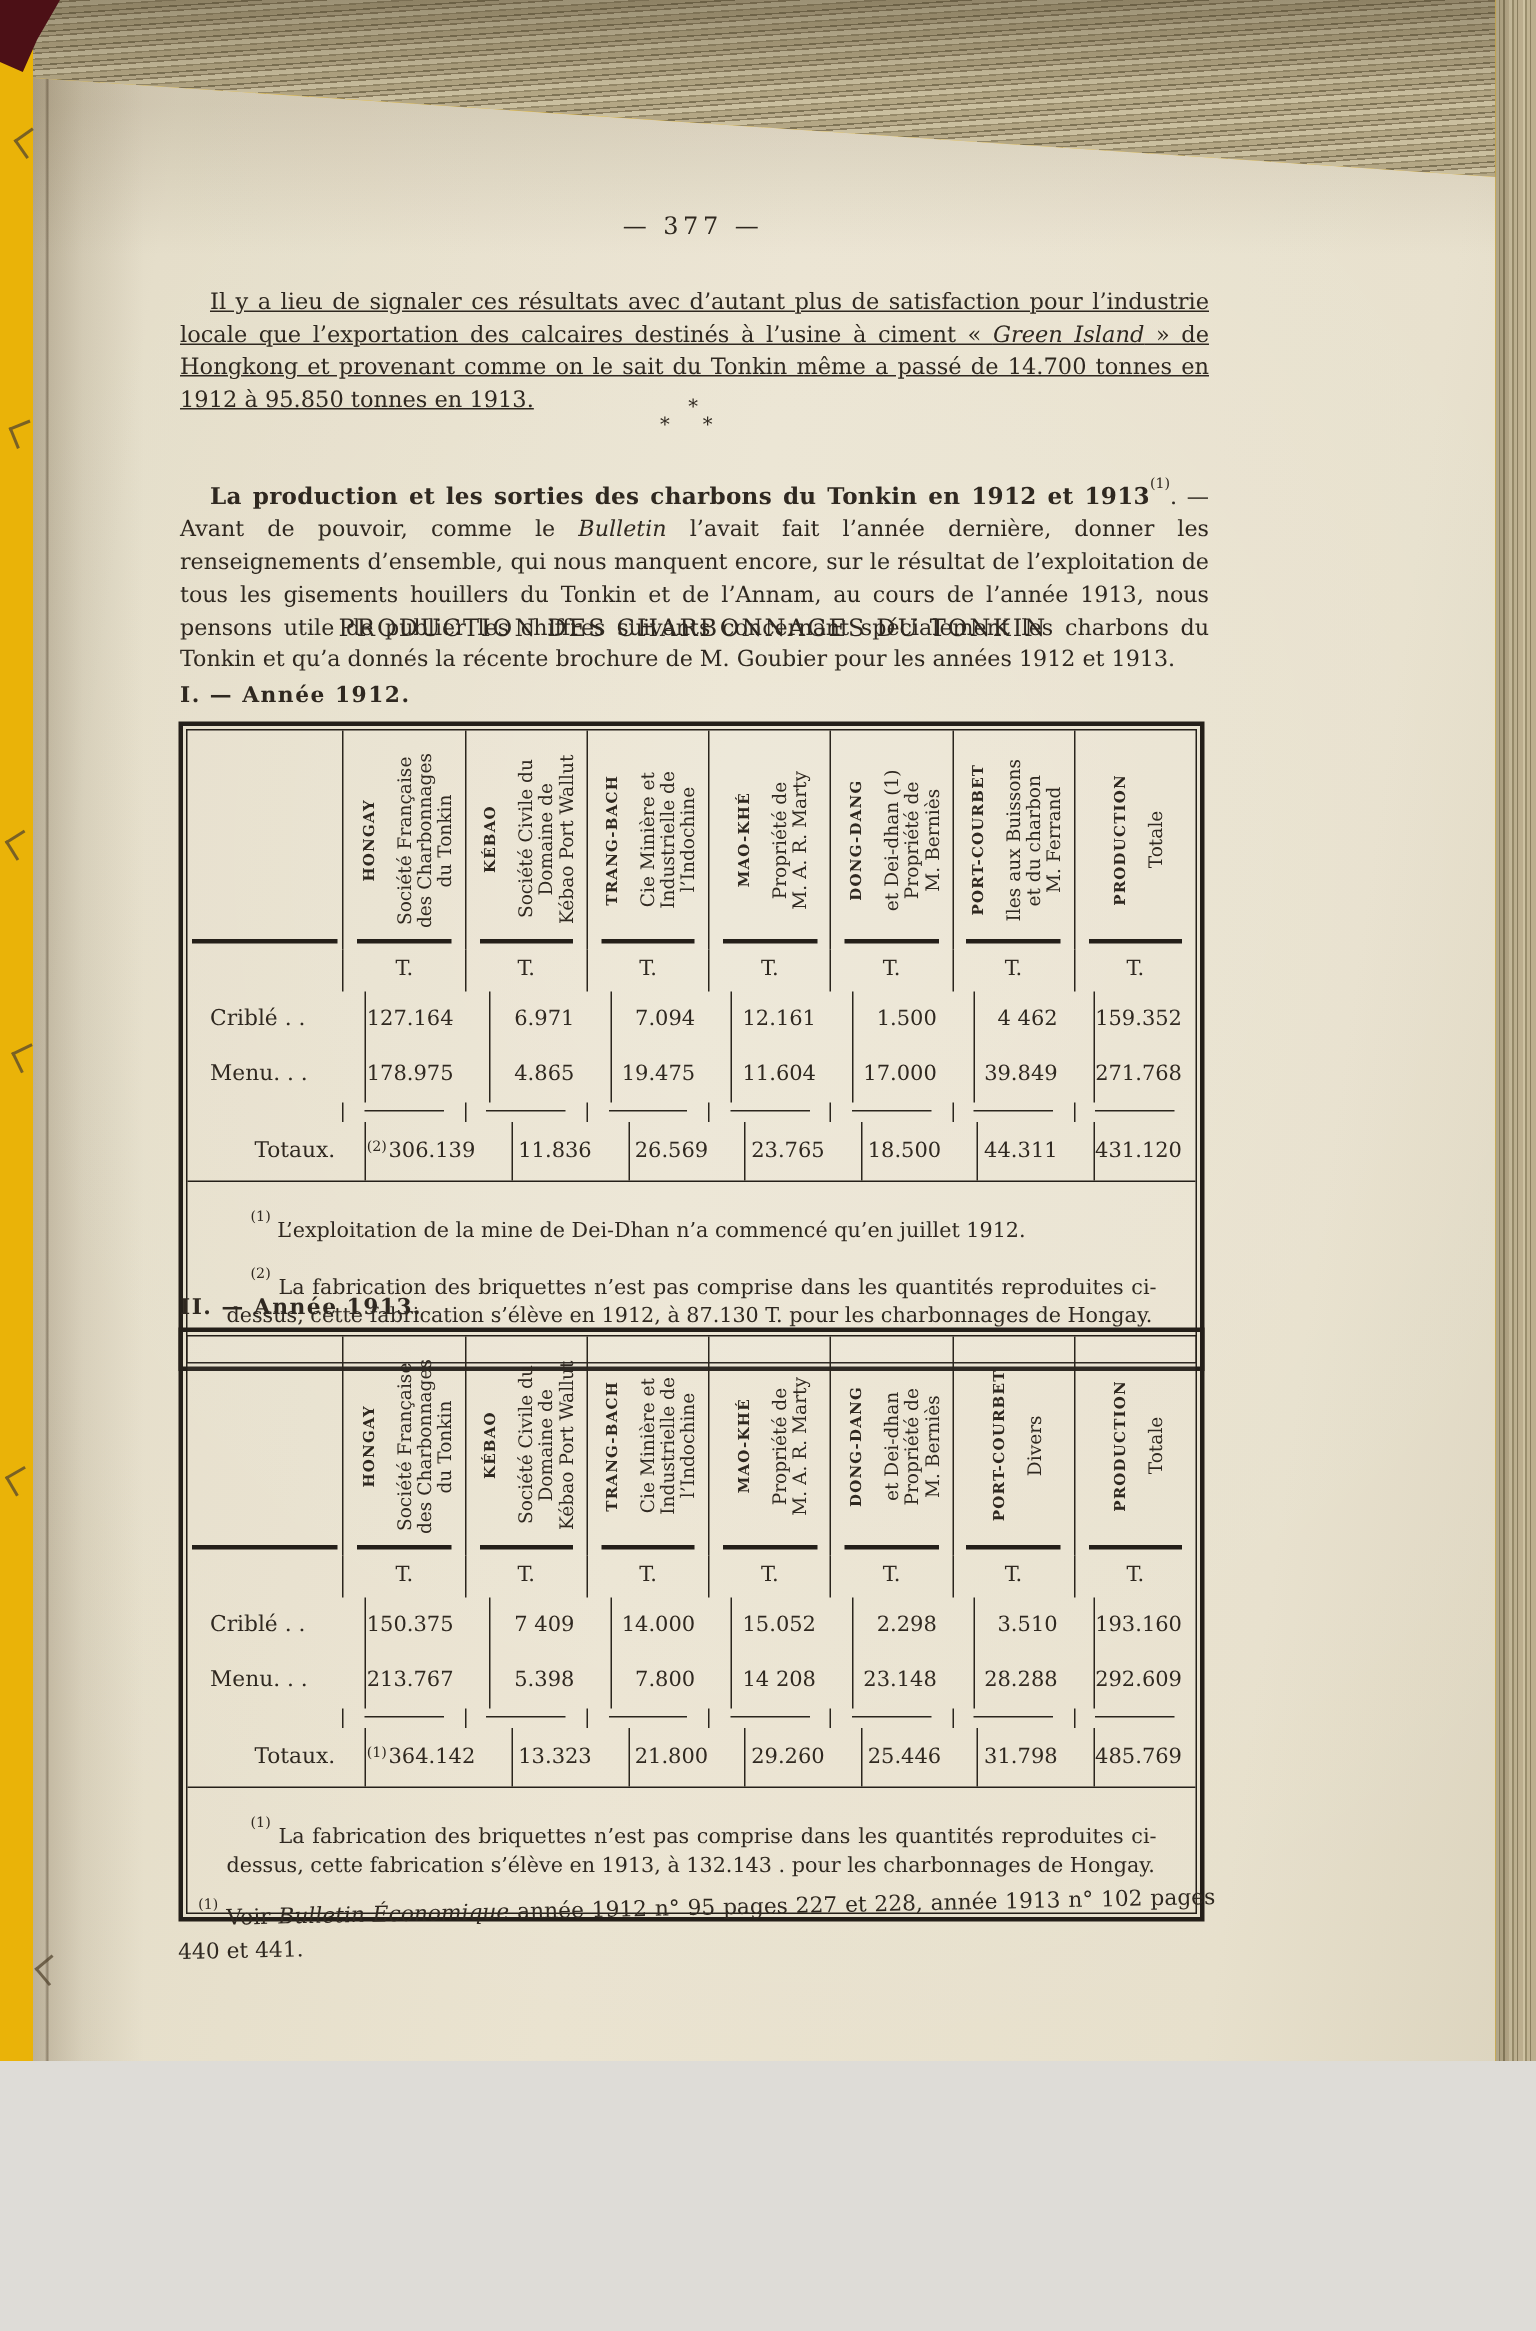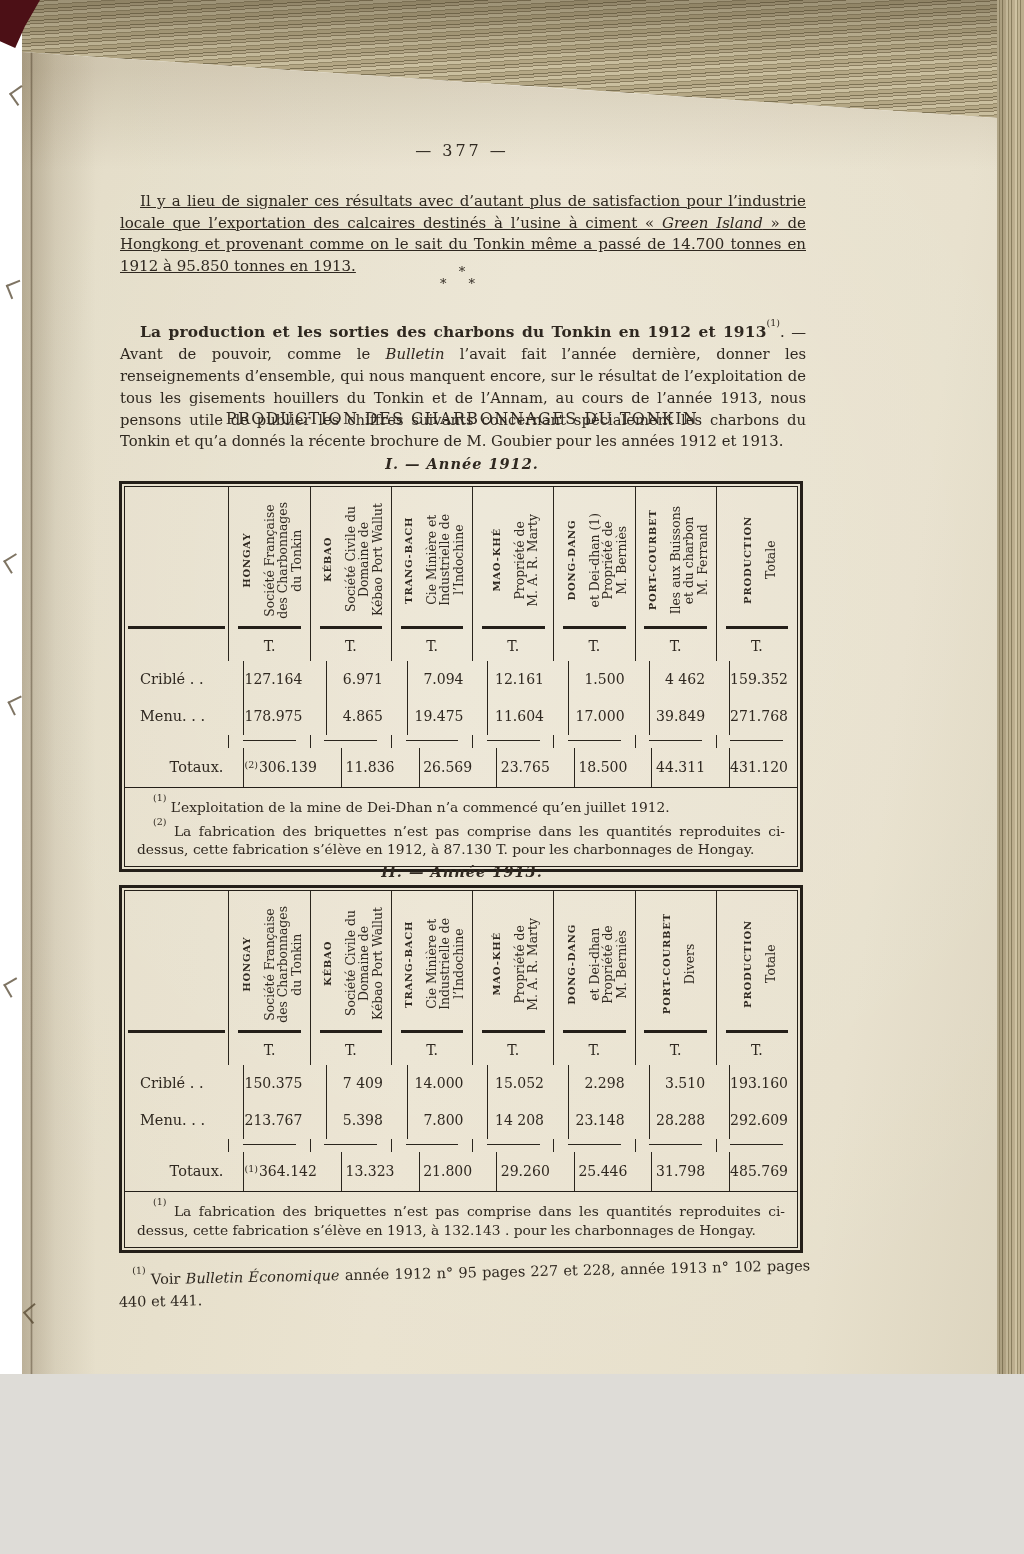--- a/index.html
+++ b/index.html
@@ -1,16 +1,16 @@
 <!DOCTYPE html>
 <html><head>
 <meta charset="utf-8">
 <style>
   html,body{margin:0;padding:0;background:#dedcd7;}
-  .canvas{position:relative;width:1024px;height:1374px;overflow:hidden;background:#ffffff;
+  .canvas{position:relative;width:1024px;height:1374px;overflow:hidden;background:#eab308;
           font-family:"DejaVu Serif","Liberation Serif",serif;color:#2f2820;}
 
   
   .lower-strip{position:absolute;left:0;top:1468px;width:1024px;height:86px;
                background:linear-gradient(180deg,#dcdad5 0,#c9c6c0 40%,#efeeec 70%,#f2f1ef 100%);}
   .black-wedge{position:absolute;left:0;top:1398px;width:215px;height:156px;background:#0b0a09;
                clip-path:polygon(0 12%,44% 26%,58% 52%,74% 100%,0 100%);}
   .stack-top{position:absolute;left:22px;right:27px;top:0;height:118px;
              background:
                linear-gradient(180deg,rgba(70,60,40,.35),rgba(0,0,0,0) 55%),
@@ -41,21 +41,21 @@
   
   .content{position:absolute;left:0;top:0;right:0;bottom:0;font-size:15px;line-height:21.7px;}
   .pagenum{position:absolute;left:98px;top:140px;width:684px;text-align:center;font-size:16px;letter-spacing:3px;}
   .para{position:absolute;left:98px;width:686px;text-align:justify;text-indent:20px;}
   .p1{top:176px;text-decoration:underline;}
   .p2{top:302px;font-size:14.8px;}
   .p2 b{font-size:15.4px;letter-spacing:.2px;}
   .ast{position:absolute;left:98px;width:684px;text-align:center;font-size:13px;line-height:12px;}
   .ast .l2{letter-spacing:9px;display:block;}
   .ttitle{position:absolute;left:98px;top:408px;width:684px;text-align:center;font-size:16px;letter-spacing:1.4px;}
-  .tsub{position:absolute;left:98px;width:684px;text-align:center;font-style:italic;font-weight:bold;font-size:14.5px;letter-spacing:1px;}
+  .tsub{position:absolute;left:98px;width:684px;text-align:left;font-weight:bold;font-size:14.5px;letter-spacing:1px;}
   .sub1{top:453px;}
   .sub2{top:861px;}
   sup.sp{font-size:9.5px;position:relative;top:-5px;}
 
   
   .ptable{position:absolute;left:102px;width:672px;border:1px solid #241f19;outline:3px solid #241f19;outline-offset:2px;background:rgba(255,255,255,.05);}
   .t1{top:486px;}
   .t2{top:890px;}
   .trow-g{display:grid;grid-template-columns:15.4% repeat(7,1fr);align-items:center;}
   .trow-g > div{height:100%;}
@@ -72,21 +72,21 @@
   .drow{height:37px;font-size:14px;}
   .dlabel{display:flex;align-items:center;padding-left:15px;font-size:14.5px;}
   .dval{display:flex;align-items:center;justify-content:flex-end;padding-right:9px;margin-left:15px;}
   .rrow{height:13px;}
   .rcell{position:relative;}
   .rcell .bar{display:block;width:66%;margin:5px auto 0;border-top:1.5px solid #2a251d;}
   .torow{height:39px;font-size:14px;}
   .torow .dlabel{justify-content:flex-end;padding-right:5px;padding-left:0;}
   .torow sup.sp{top:-3px;margin-right:1px;}
   .fnarea{border-top:1.5px solid #241f19;padding:5px 12px 7px 12px;font-size:13.8px;line-height:19px;text-align:justify;}
-  .fnarea p{margin:0;text-indent:16px;}
+  .fnarea p{margin:14px;text-indent:16px;}
 
   .footer-note{position:absolute;left:96px;top:1250px;width:692px;font-size:14.5px;line-height:22px;
                text-align:justify;text-indent:14px;transform:rotate(-1.2deg);transform-origin:left top;}
   .it{font-style:italic;}
 
   
   .source-bar{position:absolute;left:0;top:1526px;width:1024px;height:28px;background:#0d0d0d;
               display:flex;align-items:center;justify-content:flex-end;padding-right:10px;box-sizing:border-box;
               font-family:"DejaVu Sans","Liberation Sans",sans-serif;font-size:15px;color:#cfcfcf;}
 </style>

